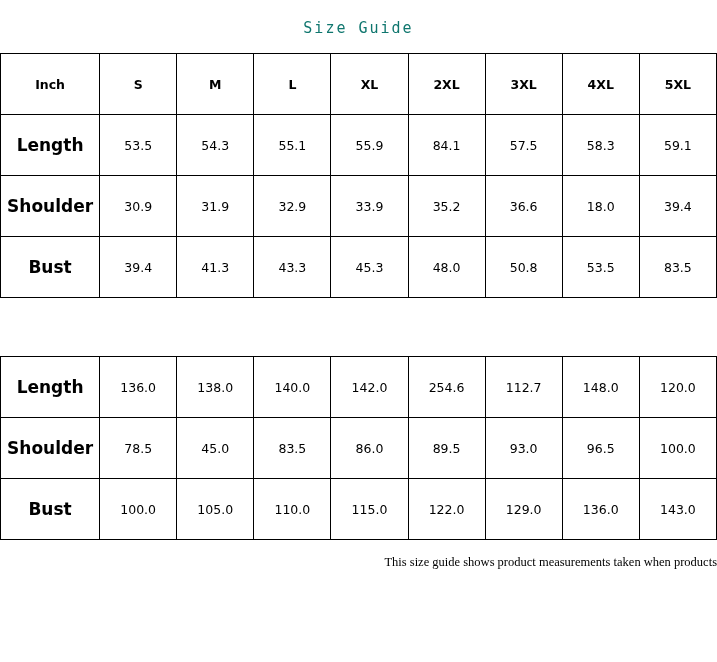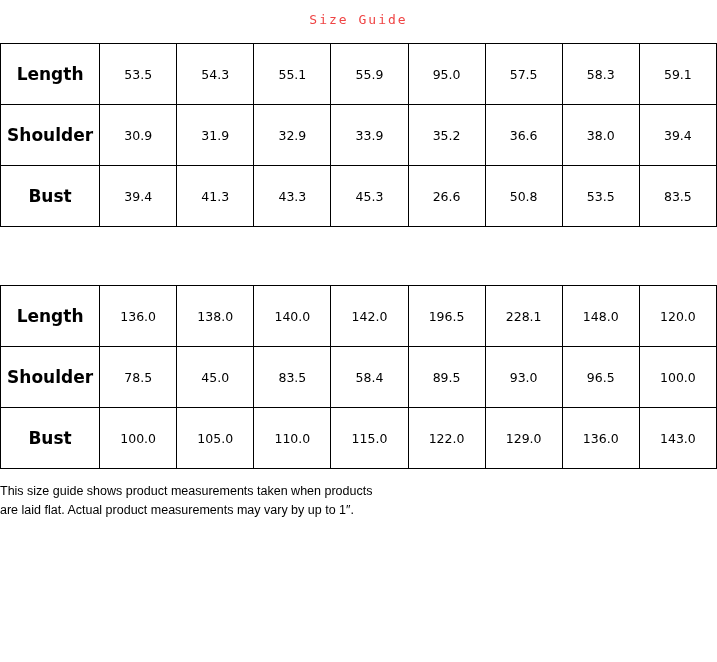--- a/index.html
+++ b/index.html
@@ -16,26 +16,26 @@
   }
   .page {
     position: relative;
     width: 717px;
     height: 662px;
     box-sizing: border-box;
   }
   .title {
     text-align: center;
     font-family: "DejaVu Sans Mono", monospace;
-    font-size: 13px;
+    font-size: 15px;
     letter-spacing: 2px;
     font-weight: 400;
-    padding-top: 12px;
+    padding-top: 19px;
     padding-bottom: 16px;
-    color: #ef4444;
+    color: #0f766e;
   }
   table.size-table {
     border-collapse: collapse;
     width: 717px;
     table-layout: fixed;
   }
   table.size-table td {
     border: 1px solid #000000;
     text-align: center;
     vertical-align: middle;
@@ -58,22 +58,22 @@
   }
   table.size-table col.data-col {
     width: 77px;
   }
   .gap {
     height: 58px;
     width: 717px;
     background: #ffffff;
   }
   .footnote {
-    text-align: left;
-    font-family: Liberation Sans, sans-serif;
+    text-align: right;
+    font-family: Liberation Serif, serif;
     font-size: 12.5px;
     line-height: 19px;
     padding-top: 13px;
     color: #000000;
   }
   .footnote div { white-space: pre; }
 </style>
 </head>
 <body>
 
@@ -87,49 +87,60 @@
       <col class="data-col">
         <col class="data-col">
         <col class="data-col">
         <col class="data-col">
       <col class="data-col">
         <col class="data-col">
         <col class="data-col">
         <col class="data-col">
     </colgroup>
     <tbody>
+      <tr>
+        <td class="header-cell">Inch</td>
+        <td class="header-cell">S</td>
+        <td class="header-cell">M</td>
+        <td class="header-cell">L</td>
+        <td class="header-cell">XL</td>
+        <td class="header-cell">2XL</td>
+        <td class="header-cell">3XL</td>
+        <td class="header-cell">4XL</td>
+        <td class="header-cell">5XL</td>
+      </tr>
       <tr>
         <td class="row-label">Length</td>
         <td>53.5</td>
         <td>54.3</td>
         <td>55.1</td>
         <td>55.9</td>
-        <td>95.0</td>
+        <td>84.1</td>
         <td>57.5</td>
         <td>58.3</td>
         <td>59.1</td>
       </tr>
       <tr>
         <td class="row-label">Shoulder</td>
         <td>30.9</td>
         <td>31.9</td>
         <td>32.9</td>
         <td>33.9</td>
         <td>35.2</td>
         <td>36.6</td>
-        <td>38.0</td>
+        <td>18.0</td>
         <td>39.4</td>
       </tr>
       <tr>
         <td class="row-label">Bust</td>
         <td>39.4</td>
         <td>41.3</td>
         <td>43.3</td>
         <td>45.3</td>
-        <td>26.6</td>
+        <td>48.0</td>
         <td>50.8</td>
         <td>53.5</td>
         <td>83.5</td>
       </tr>
     </tbody>
   </table>
 
   <div class="gap"></div>
 
   <table class="size-table">
@@ -144,31 +155,31 @@
         <col class="data-col">
         <col class="data-col">
     </colgroup>
     <tbody>
       <tr>
         <td class="row-label">Length</td>
         <td>136.0</td>
         <td>138.0</td>
         <td>140.0</td>
         <td>142.0</td>
-        <td>196.5</td>
-        <td>228.1</td>
+        <td>254.6</td>
+        <td>112.7</td>
         <td>148.0</td>
         <td>120.0</td>
       </tr>
       <tr>
         <td class="row-label">Shoulder</td>
         <td>78.5</td>
         <td>45.0</td>
         <td>83.5</td>
-        <td>58.4</td>
+        <td>86.0</td>
         <td>89.5</td>
         <td>93.0</td>
         <td>96.5</td>
         <td>100.0</td>
       </tr>
       <tr>
         <td class="row-label">Bust</td>
         <td>100.0</td>
         <td>105.0</td>
         <td>110.0</td>
@@ -176,16 +187,15 @@
         <td>122.0</td>
         <td>129.0</td>
         <td>136.0</td>
         <td>143.0</td>
       </tr>
     </tbody>
   </table>
 
   <div class="footnote">
     <div>This size guide shows product measurements taken when products</div>
-    <div>are laid flat. Actual product measurements may vary by up to 1″.</div>
   </div>
 
 </div>
 
 </body></html>

